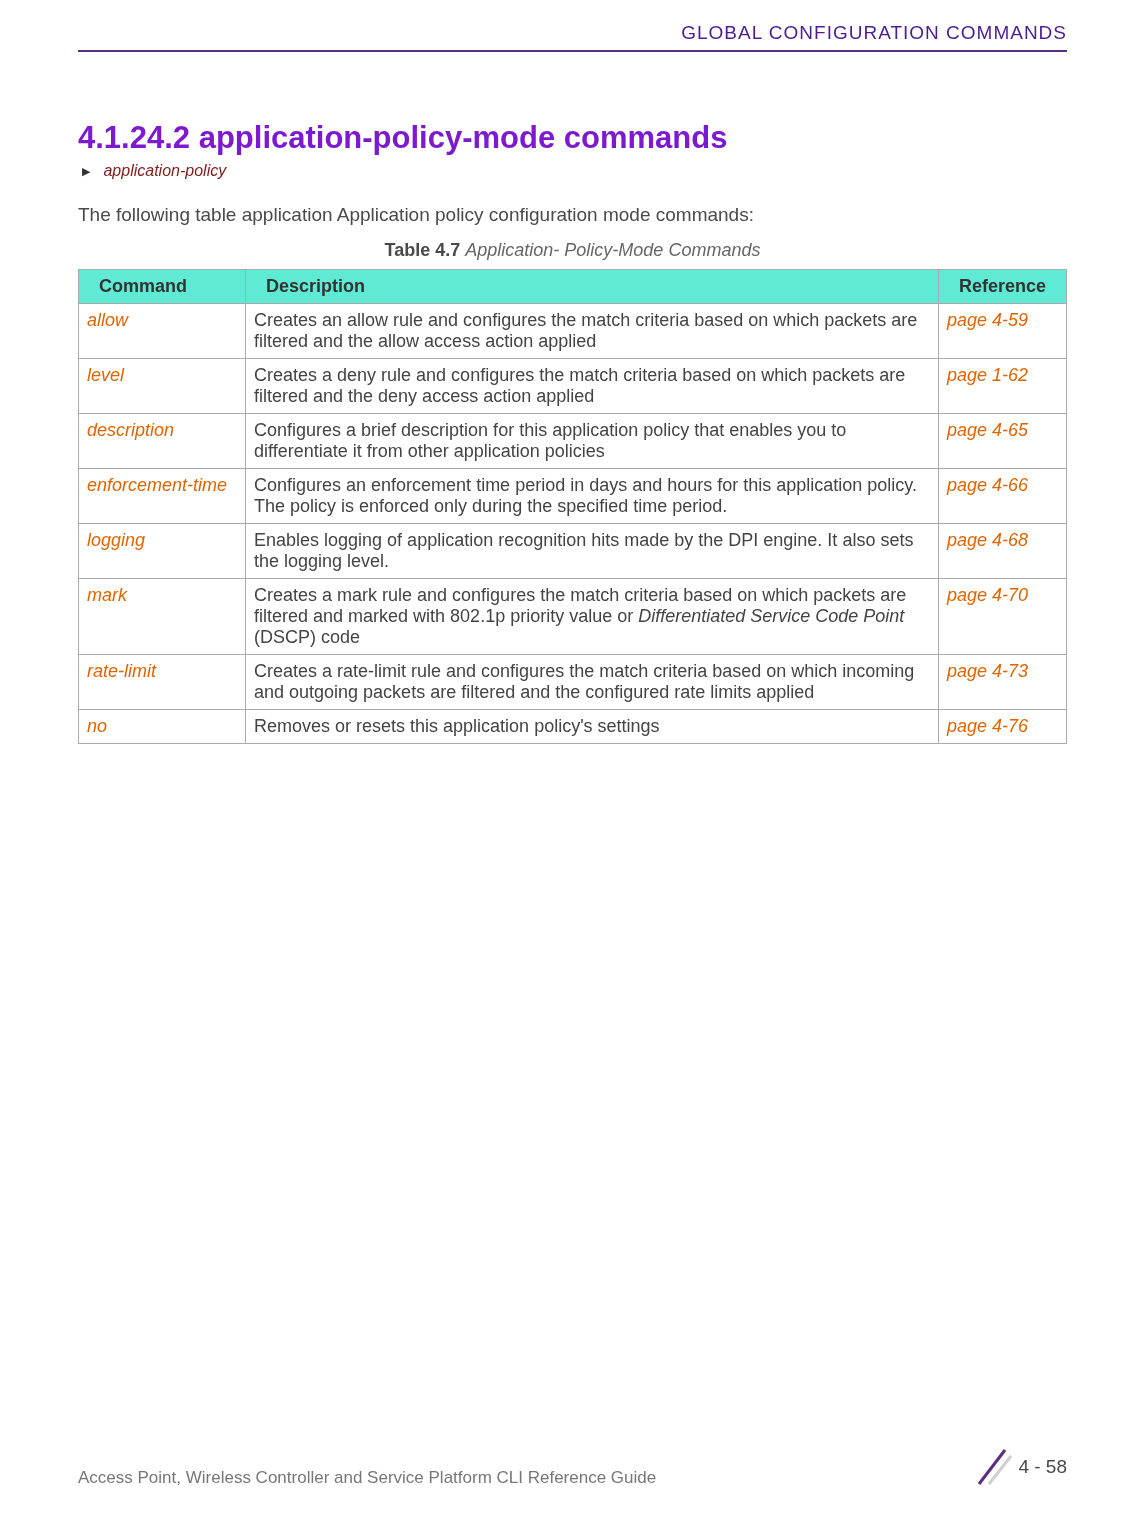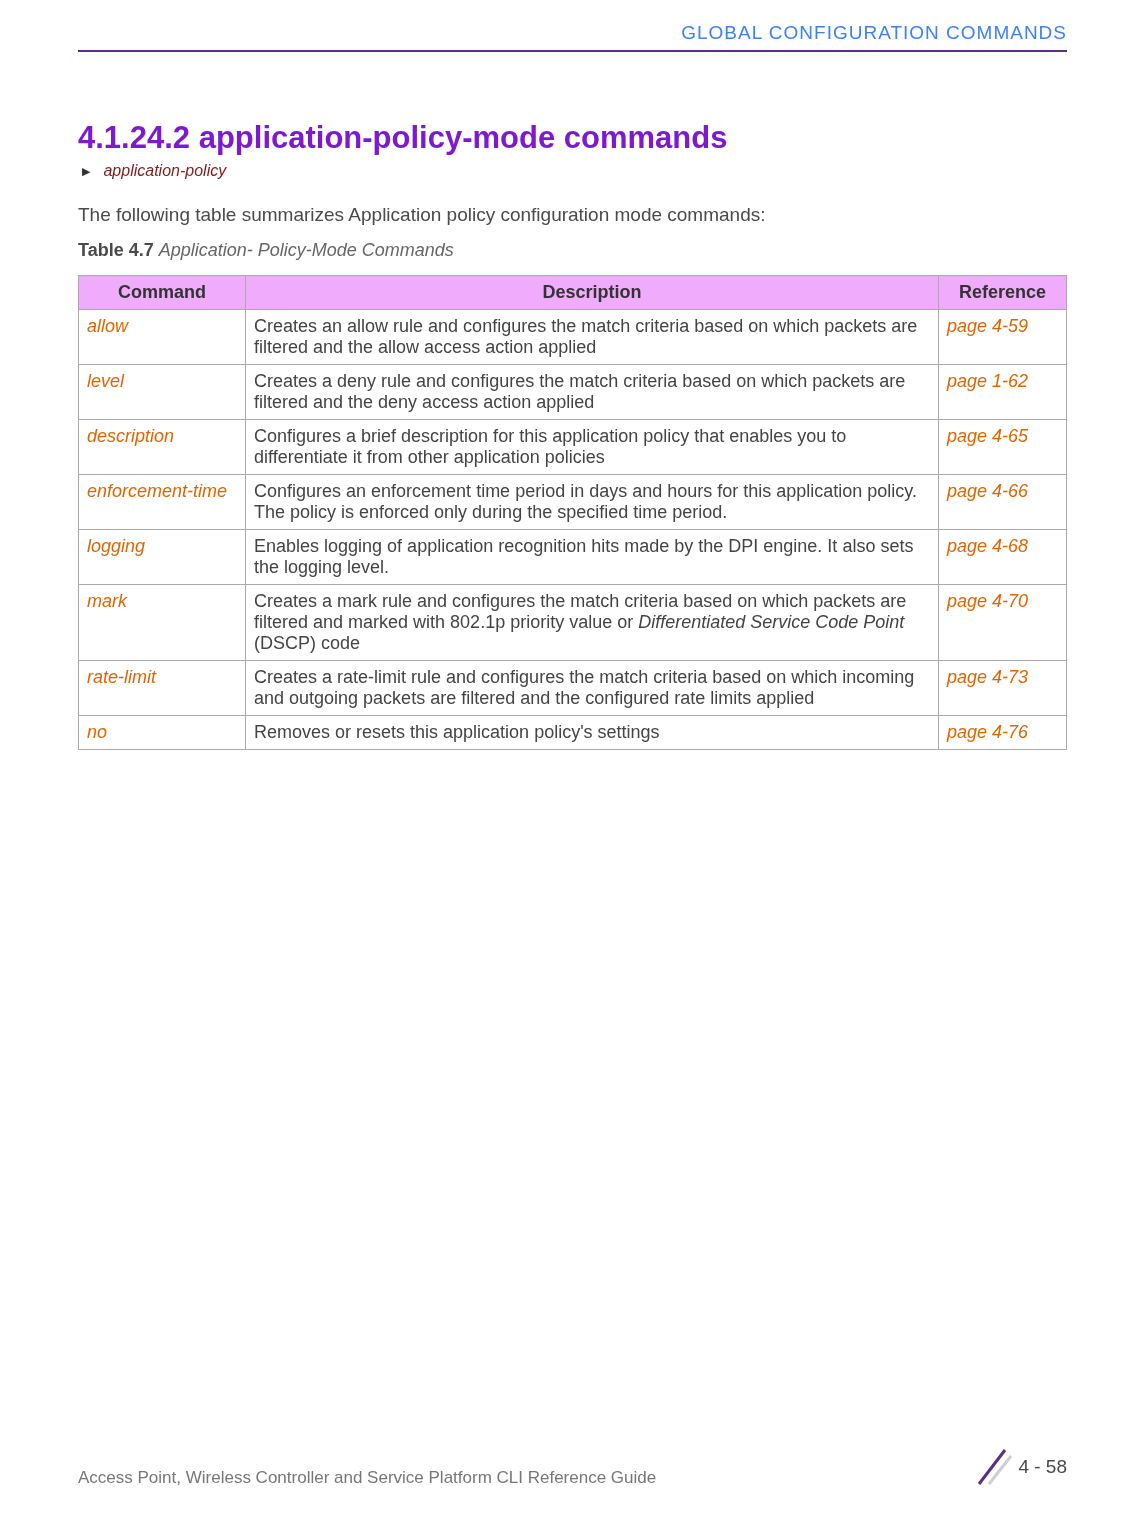--- a/index.html
+++ b/index.html
@@ -18,21 +18,21 @@
     position: relative;
     width: 1127px;
     height: 1516px;
     box-sizing: border-box;
     padding: 22px 60px 0 78px;
   }
   .header-title {
     text-align: right;
     font-size: 19px;
     letter-spacing: 1px;
-    color: #3b82f6;
+    color: #4c1d95;
     font-weight: 300;
   }
   .hr {
     border: none;
     border-top: 2px solid #5a2f82;
     margin: 6px 0 0 0;
   }
   .content {
     padding-top: 68px;
   }
@@ -59,34 +59,35 @@
     font-style: italic;
     font-size: 16px;
     margin-left: 9px;
   }
   .intro {
     font-size: 19px;
     color: #4a4a4a;
     margin-bottom: 14px;
   }
   .caption {
+    text-align: center;
     font-size: 18px;
-    margin-bottom: 14px;
+    margin-bottom: 8px;
     color: #4a4a4a;
   }
   .caption b { font-weight: 700; }
   .caption .cap-italic { font-style: italic; color: #666; }
   table.cmd {
     border-collapse: collapse;
     width: 100%;
     font-size: 18px;
   }
   table.cmd th {
-    text-align: center;
-    background: #f0abfc;
+    text-align: left;
+    background: #5eead4;
     border: 1px solid #aaa;
     padding: 6px 20px;
     font-weight: 700;
     color: #333;
   }
   table.cmd td {
     border: 1px solid #aaa;
     padding: 6px 8px;
     vertical-align: top;
     color: #444;
@@ -139,21 +140,21 @@
 <div class="page">
   <div class="header-title">GLOBAL CONFIGURATION COMMANDS</div>
   <hr class="hr">
 
   <div class="content">
     <h2 class="section-heading">4.1.24.2 application-policy-mode commands</h2>
     <div class="breadcrumb">
       <span class="arrow">▶</span>
       <span class="link">application-policy</span>
     </div>
-    <div class="intro">The following table summarizes Application policy configuration mode commands:</div>
+    <div class="intro">The following table application Application policy configuration mode commands:</div>
 
     <div class="caption">
       <b>Table 4.7</b>
       <span> </span>
       <span class="cap-italic">Application- Policy-Mode Commands</span>
     </div>
 
     <table class="cmd">
       <thead>
         <tr>

